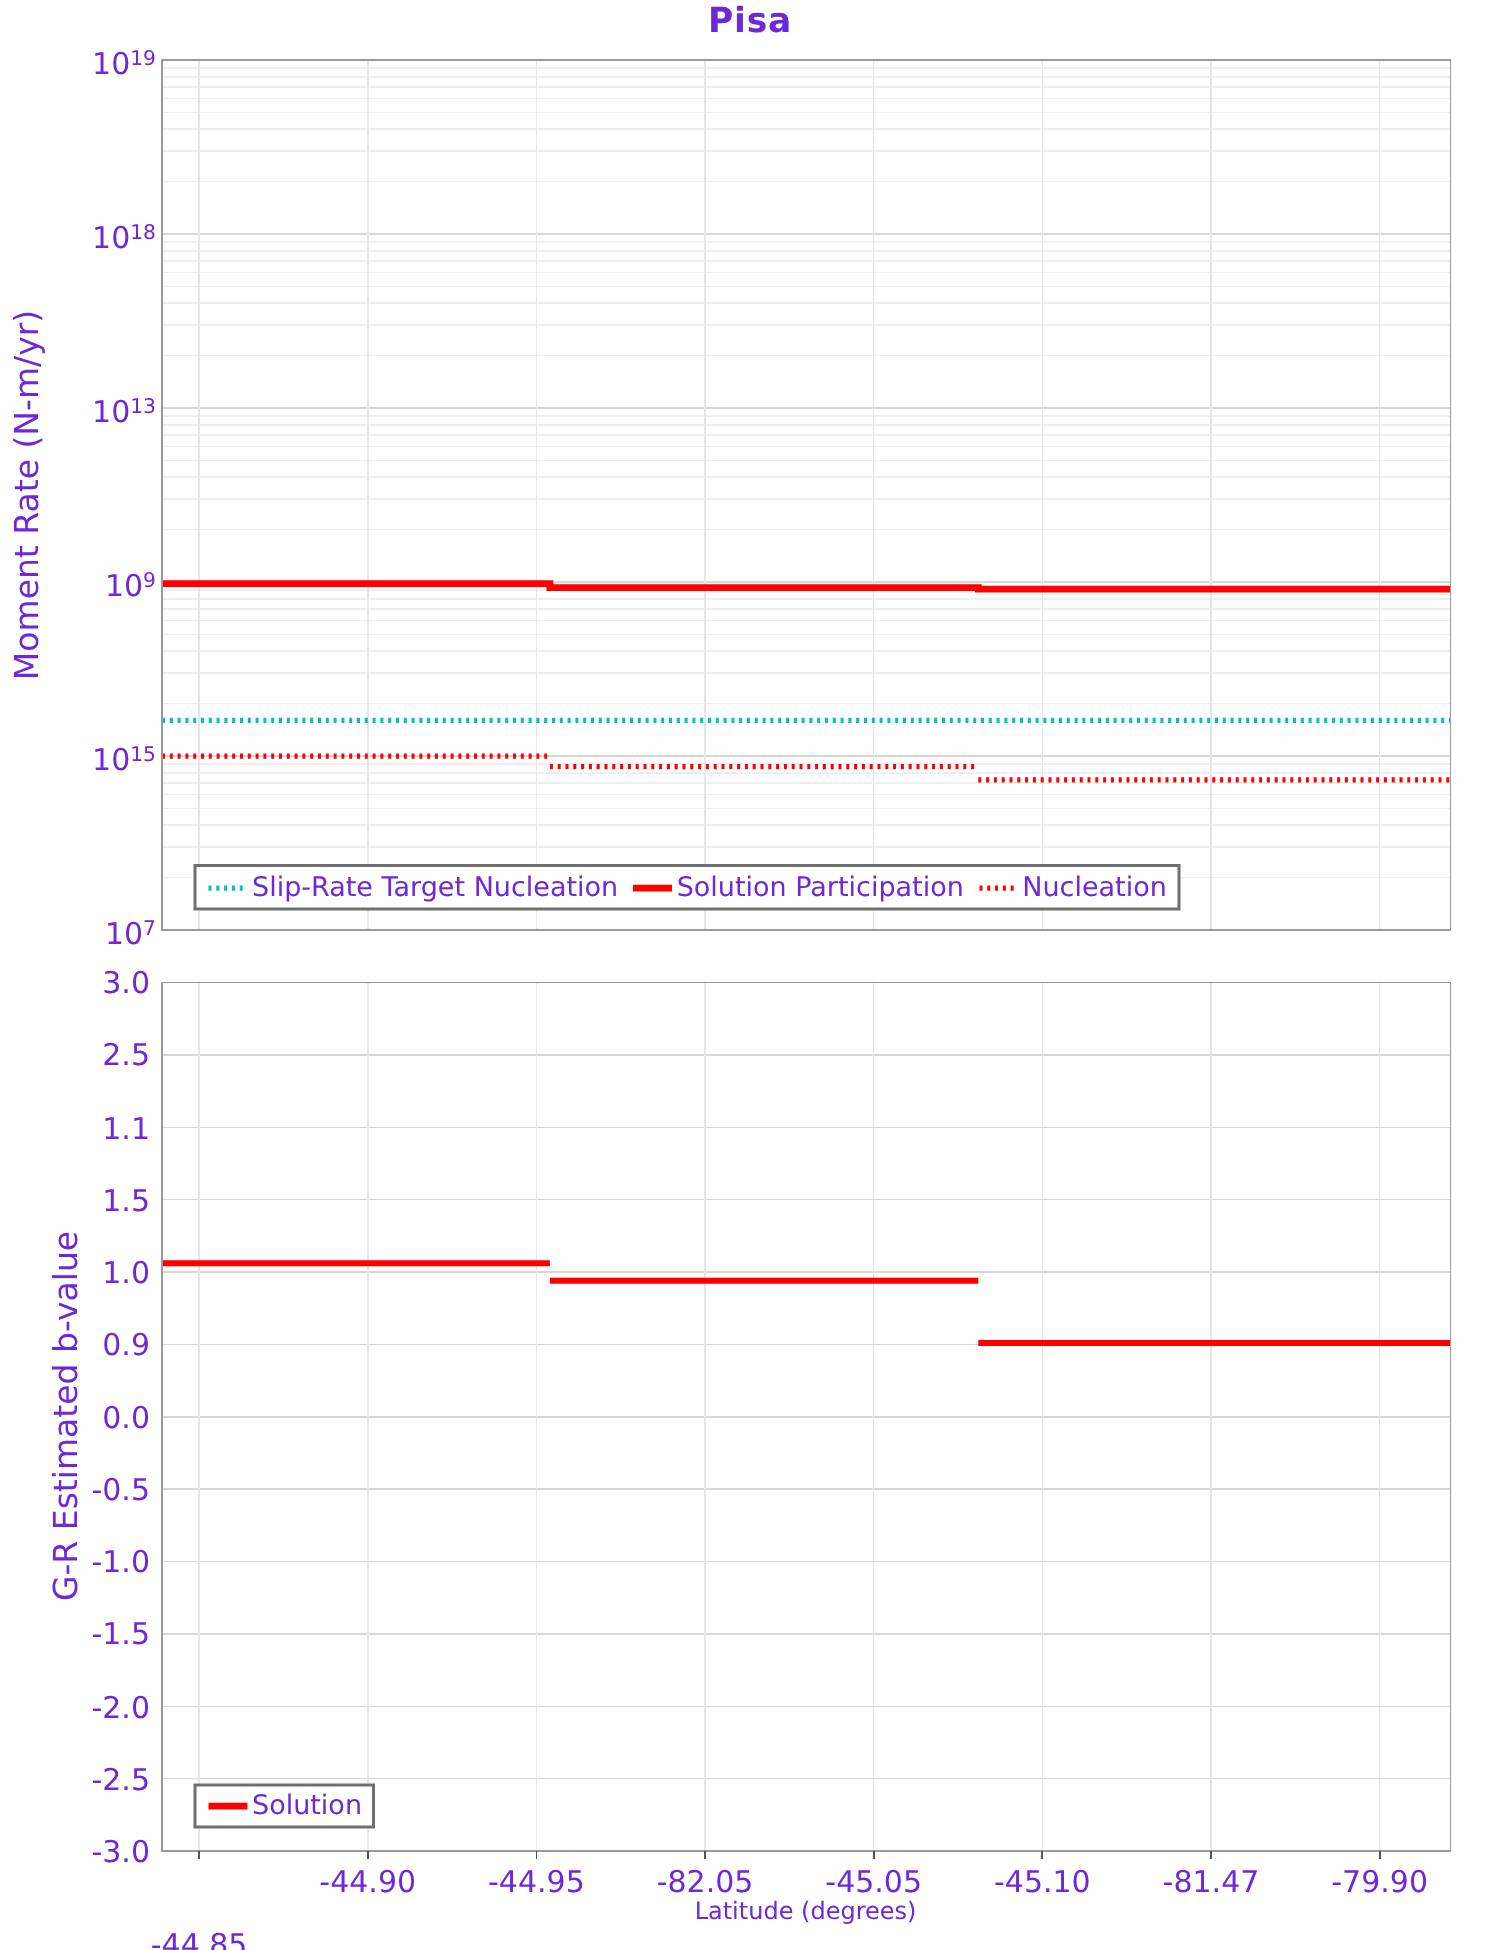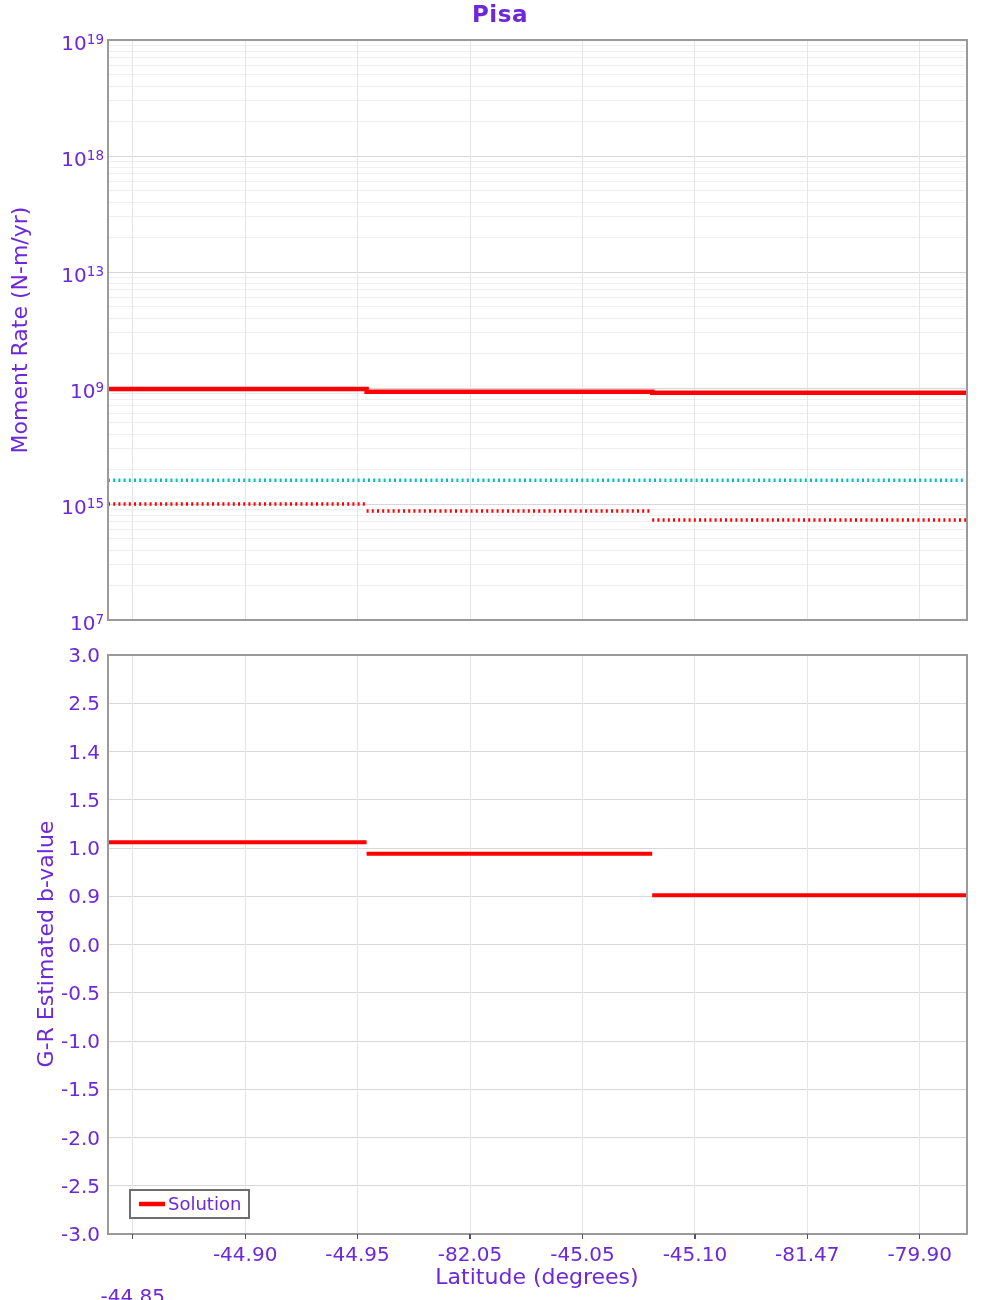--- a/index.html
+++ b/index.html
@@ -3,21 +3,21 @@
 <meta charset="utf-8">
 <style>
   html,body{margin:0;padding:0;background:#fff;}
   .figure{position:relative;width:1000px;height:1300px;background:#fff;overflow:hidden;
           font-family:"DejaVu Sans","Liberation Sans",sans-serif;color:#6d28d9;}
   svg.canvas{position:absolute;left:0;top:0;}
   .title{position:absolute;top:1px;left:0;width:1000px;text-align:center;
          font-size:23px;font-weight:bold;letter-spacing:0.5px;}
   .ylabel{position:absolute;white-space:nowrap;font-size:22px;
           transform:translate(-50%,-50%) rotate(-90deg);}
-  .xlabel{position:absolute;white-space:nowrap;font-size:22px;transform:translateX(-50%);}
+  .xlabel{position:absolute;white-space:nowrap;font-size:16px;transform:translateX(-50%);}
   .tick{position:absolute;font-size:20px;line-height:26px;white-space:nowrap;}
   .ytick{text-align:right;}
   .xtick{text-align:center;}
   .ytick sup{font-size:13.5px;vertical-align:0.45em;letter-spacing:0;}
   .legend{position:absolute;display:inline-flex;align-items:center;background:#fff;
           border:2px solid #6f6f6f;padding:0 7px;white-space:nowrap;}
   .legend .entry{display:inline-flex;align-items:center;}
   .legend .entry + .entry{margin-left:9px;}
   .legend .lab{font-size:18px;line-height:18px;}
   .legend svg{margin-right:2px;display:block;}
@@ -134,33 +134,53 @@
       <div class="tick xtick" style="left: 82.7356px; top: 1241px; width: 100px; margin-top: 42px;">-44.85</div>
       <div class="tick xtick" style="left: 195.17px; top: 1241px; width: 100px;">-44.90</div>
       <div class="tick xtick" style="left: 307.605px; top: 1241px; width: 100px;">-44.95</div>
       <div class="tick xtick" style="left: 420.039px; top: 1241px; width: 100px;">-82.05</div>
       <div class="tick xtick" style="left: 532.474px; top: 1241px; width: 100px;">-45.05</div>
       <div class="tick xtick" style="left: 644.908px; top: 1241px; width: 100px;">-45.10</div>
       <div class="tick xtick" style="left: 757.343px; top: 1241px; width: 100px;">-81.47</div>
       <div class="tick xtick" style="left: 869.777px; top: 1241px; width: 100px;">-79.90</div>
       <div class="tick ytick" style="left: 24px; top: 642px; width: 76px;">3.0</div>
       <div class="tick ytick" style="left: 24px; top: 690.25px; width: 76px;">2.5</div>
-      <div class="tick ytick" style="left: 24px; top: 738.5px; width: 76px;">1.4</div>
+      <div class="tick ytick" style="left: 24px; top: 738.5px; width: 76px;">1.1</div>
       <div class="tick ytick" style="left: 24px; top: 786.75px; width: 76px;">1.5</div>
       <div class="tick ytick" style="left: 24px; top: 835px; width: 76px;">1.0</div>
       <div class="tick ytick" style="left: 24px; top: 883.25px; width: 76px;">0.9</div>
       <div class="tick ytick" style="left: 24px; top: 931.5px; width: 76px;">0.0</div>
       <div class="tick ytick" style="left: 24px; top: 979.75px; width: 76px;">-0.5</div>
       <div class="tick ytick" style="left: 24px; top: 1028px; width: 76px;">-1.0</div>
       <div class="tick ytick" style="left: 24px; top: 1076.25px; width: 76px;">-1.5</div>
       <div class="tick ytick" style="left: 24px; top: 1124.5px; width: 76px;">-2.0</div>
       <div class="tick ytick" style="left: 24px; top: 1172.75px; width: 76px;">-2.5</div>
       <div class="tick ytick" style="left: 24px; top: 1221px; width: 76px;">-3.0</div>
     </div>
 
+  <div class="legend" id="legend-0" style="left:129px;top:576px;height:31px;box-sizing:border-box;">
+      <span class="entry">
+        <svg width="28" height="8">
+          <line x1="1" x2="27" y1="4" y2="4" stroke="#00bfbf" stroke-width="3.5" stroke-dasharray="2 3.2"></line>
+        </svg>
+        <span class="lab">Slip-Rate Target Nucleation</span>
+      </span>
+      <span class="entry">
+        <svg width="28" height="8">
+          <line x1="1" x2="27" y1="4" y2="4" stroke="#ff0000" stroke-width="4.5"></line>
+        </svg>
+        <span class="lab">Solution Participation</span>
+      </span>
+      <span class="entry">
+        <svg width="28" height="8">
+          <line x1="1" x2="27" y1="4" y2="4" stroke="#ff0000" stroke-width="3.5" stroke-dasharray="2 3.2"></line>
+        </svg>
+        <span class="lab">Nucleation</span>
+      </span>
+    </div>
   <div class="legend" id="legend-1" style="left:129px;top:1189px;height:30px;box-sizing:border-box;text-align:right;">
       <span class="entry">
         <svg width="28" height="8">
           <line x1="1" x2="27" y1="4" y2="4" stroke="#ff0000" stroke-width="4.5"></line>
         </svg>
         <span class="lab">Solution</span>
       </span>
     </div>
 </div>
 

